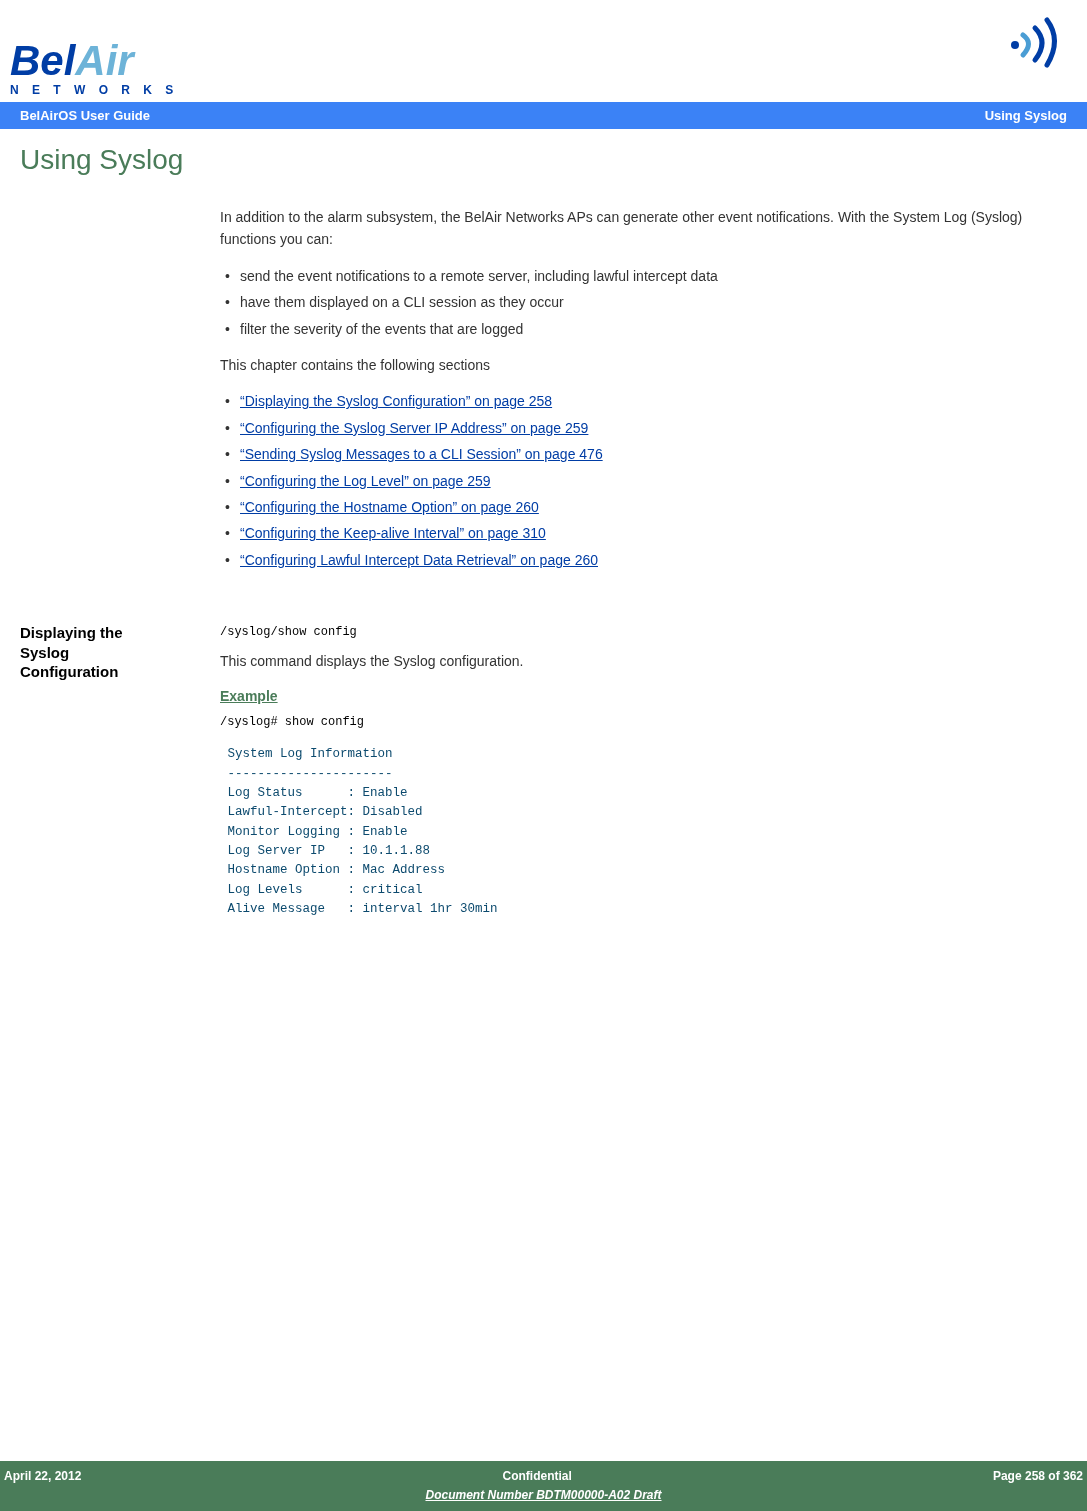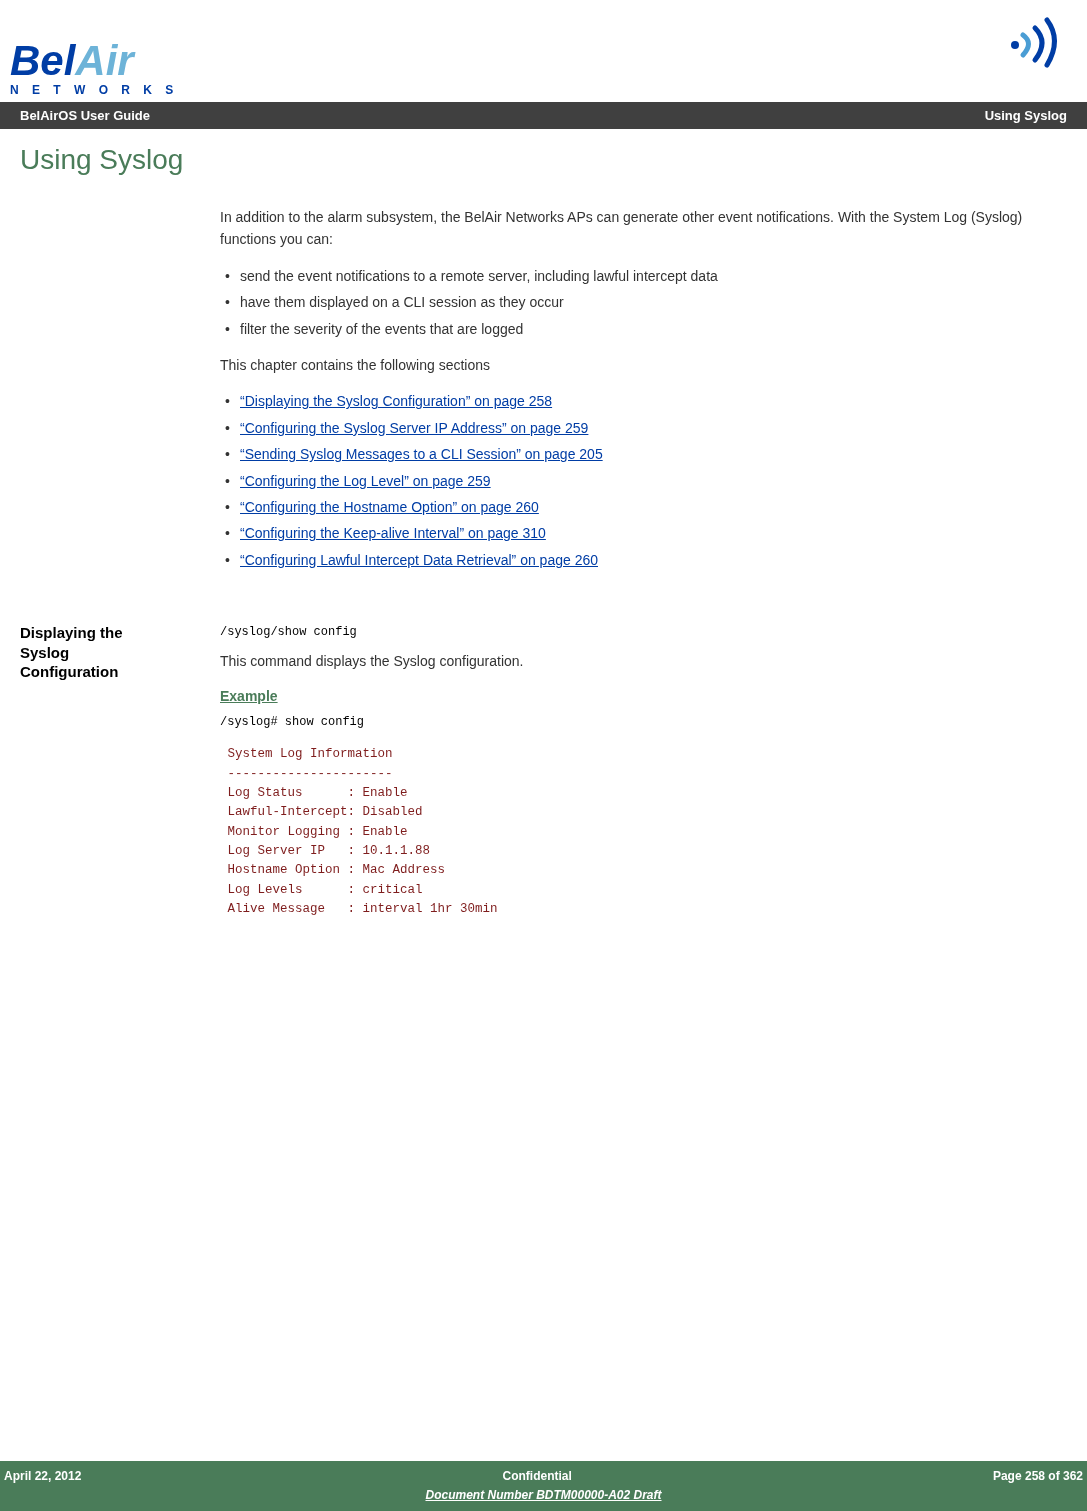--- a/index.html
+++ b/index.html
@@ -21,21 +21,21 @@
       background: #fff;
     }
 
     .logo-area {
       display: flex;
       flex-direction: column;
     }
 
     
     .nav-bar {
-      background: #404040;
+      background: #3b82f6;
       display: flex;
       justify-content: space-between;
       align-items: center;
       padding: 6px 20px;
     }
 
     .nav-bar-left {
       color: #fff;
       font-size: 13px;
       font-weight: bold;
@@ -165,21 +165,21 @@
       text-decoration: underline;
       margin-bottom: 6px;
     }
 
     .code-block {
       font-family: 'Courier New', Courier, monospace;
       font-size: 12.5px;
       background: #fff;
       padding: 5px 0;
       line-height: 1.55;
-      color: #7f1d1d;
+      color: #0c4a6e;
       white-space: pre;
     }
 
     
     .footer {
       position: absolute;
       bottom: 0;
       left: 0;
       right: 0;
       background: #4a7c59;
@@ -293,21 +293,21 @@
       <li>send the event notifications to a remote server, including lawful intercept data</li>
       <li>have them displayed on a CLI session as they occur</li>
       <li>filter the severity of the events that are logged</li>
     </ul>
 
     <p class="intro-text">This chapter contains the following sections</p>
 
     <ul class="toc-list">
       <li><a href="#">“Displaying the Syslog Configuration” on page 258</a></li>
       <li><a href="#">“Configuring the Syslog Server IP Address” on page 259</a></li>
-      <li><a href="#">“Sending Syslog Messages to a CLI Session” on page 205</a></li>
+      <li><a href="#">“Sending Syslog Messages to a CLI Session” on page 476</a></li>
       <li><a href="#">“Configuring the Log Level” on page 259</a></li>
       <li><a href="#">“Configuring the Hostname Option” on page 260</a></li>
       <li><a href="#">“Configuring the Keep-alive Interval” on page 310</a></li>
       <li><a href="#">“Configuring Lawful Intercept Data Retrieval” on page 260</a></li>
     </ul>
   </div>
 </div>
 
 <div class="section-block" style="padding: 0 20px;">
   <div class="section-label">

